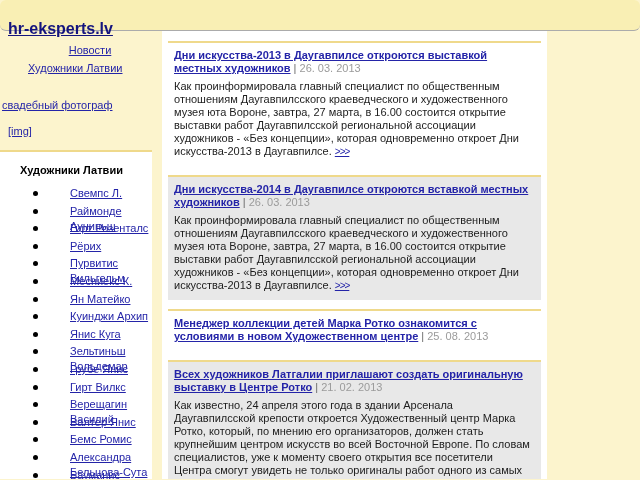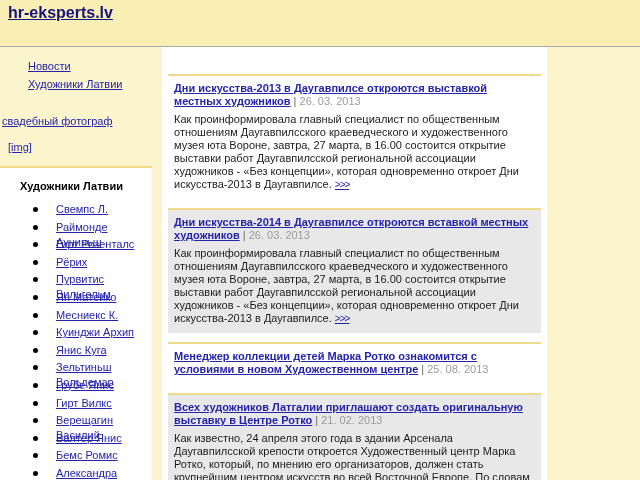--- a/index.html
+++ b/index.html
@@ -7,51 +7,52 @@
   body {
     width:640px; height:480px; overflow:hidden;
     background:#FCF4CD;
     font-family:"Liberation Sans", sans-serif;
     font-size:11px; color:#1c1c1c;
   }
   a { color:#2424A8; text-decoration:underline; cursor:pointer; }
 
   
   .header {
-    height:47px; background:#F9EFB4;
+    height:31px; background:#F9EFB4;
     border-bottom:1px solid #ABABAB;
-    padding:4px 0 0 8px;
+    padding:20px 0 0 8px;
+    border-radius:6px;
   }
   .header a {
     font-size:16px; font-weight:bold; color:#14147E;
   }
 
   
   .page { display:flex; width:640px; height:448px; }
   .sidebar { width:152px; flex:none; display:flex; flex-direction:column; }
   .main {
     width:385px; flex:none; margin-left:10px;
     background:#FFFFFF; height:448px; overflow:hidden;
-    padding:27px 6px 0 6px;
+    padding:10px 6px 0 6px;
   }
 
   
   .side-menu { padding-top:13px; }
   .side-menu a { display:block; line-height:13px; }
-  .menu-0 { margin:0 0 5px 28px; }
+  .menu-0 { margin:0 0 5px 28px;text-align:center; }
   .menu-1 { margin:0 0 0 28px; }
   .menu-2 { margin:24px 0 0 2px; }
   .menu-3 { margin:13px 0 0 8px; }
   .side-hr { border:none; border-top:2px solid #EFD98B; margin:12px 0 0 0; }
 
   
   .artists { background:#FFFFFF; flex:1; padding-top:12px; overflow:hidden; }
   .artists h3 { font-size:11px; margin:0 0 0 20px; color:#000; }
   .artists ul { list-style:none; margin:10px 0 0 0; padding:0; }
-  .artists li { position:relative; height:17.6px; line-height:15px; padding-left:56px; }
+  .artists li { position:relative; height:17.6px; line-height:15px; padding-left:70px; }
   .artists li::before {
     content:""; position:absolute; left:33px; top:5px;
     width:5px; height:5px; background:#000; border-radius:50%;
   }
 
   
   .article {
     border-top:2px solid #EFD98B;
     padding:6px 8px 8px 6px;
     margin-bottom:9px;
@@ -100,25 +101,25 @@
 
           <li>
             <a href="#">Рёрих</a>
           </li>
 
           <li>
             <a href="#">Пурвитис Вильгельм</a>
           </li>
 
           <li>
-            <a href="#">Ян Матейко</a>
+            <a href="#">Месниекс К.</a>
           </li>
 
           <li>
-            <a href="#">Месниекс К.</a>
+            <a href="#">Ян Матейко</a>
           </li>
 
           <li>
             <a href="#">Куинджи Архип</a>
           </li>
 
           <li>
             <a href="#">Янис Куга</a>
           </li>
 

